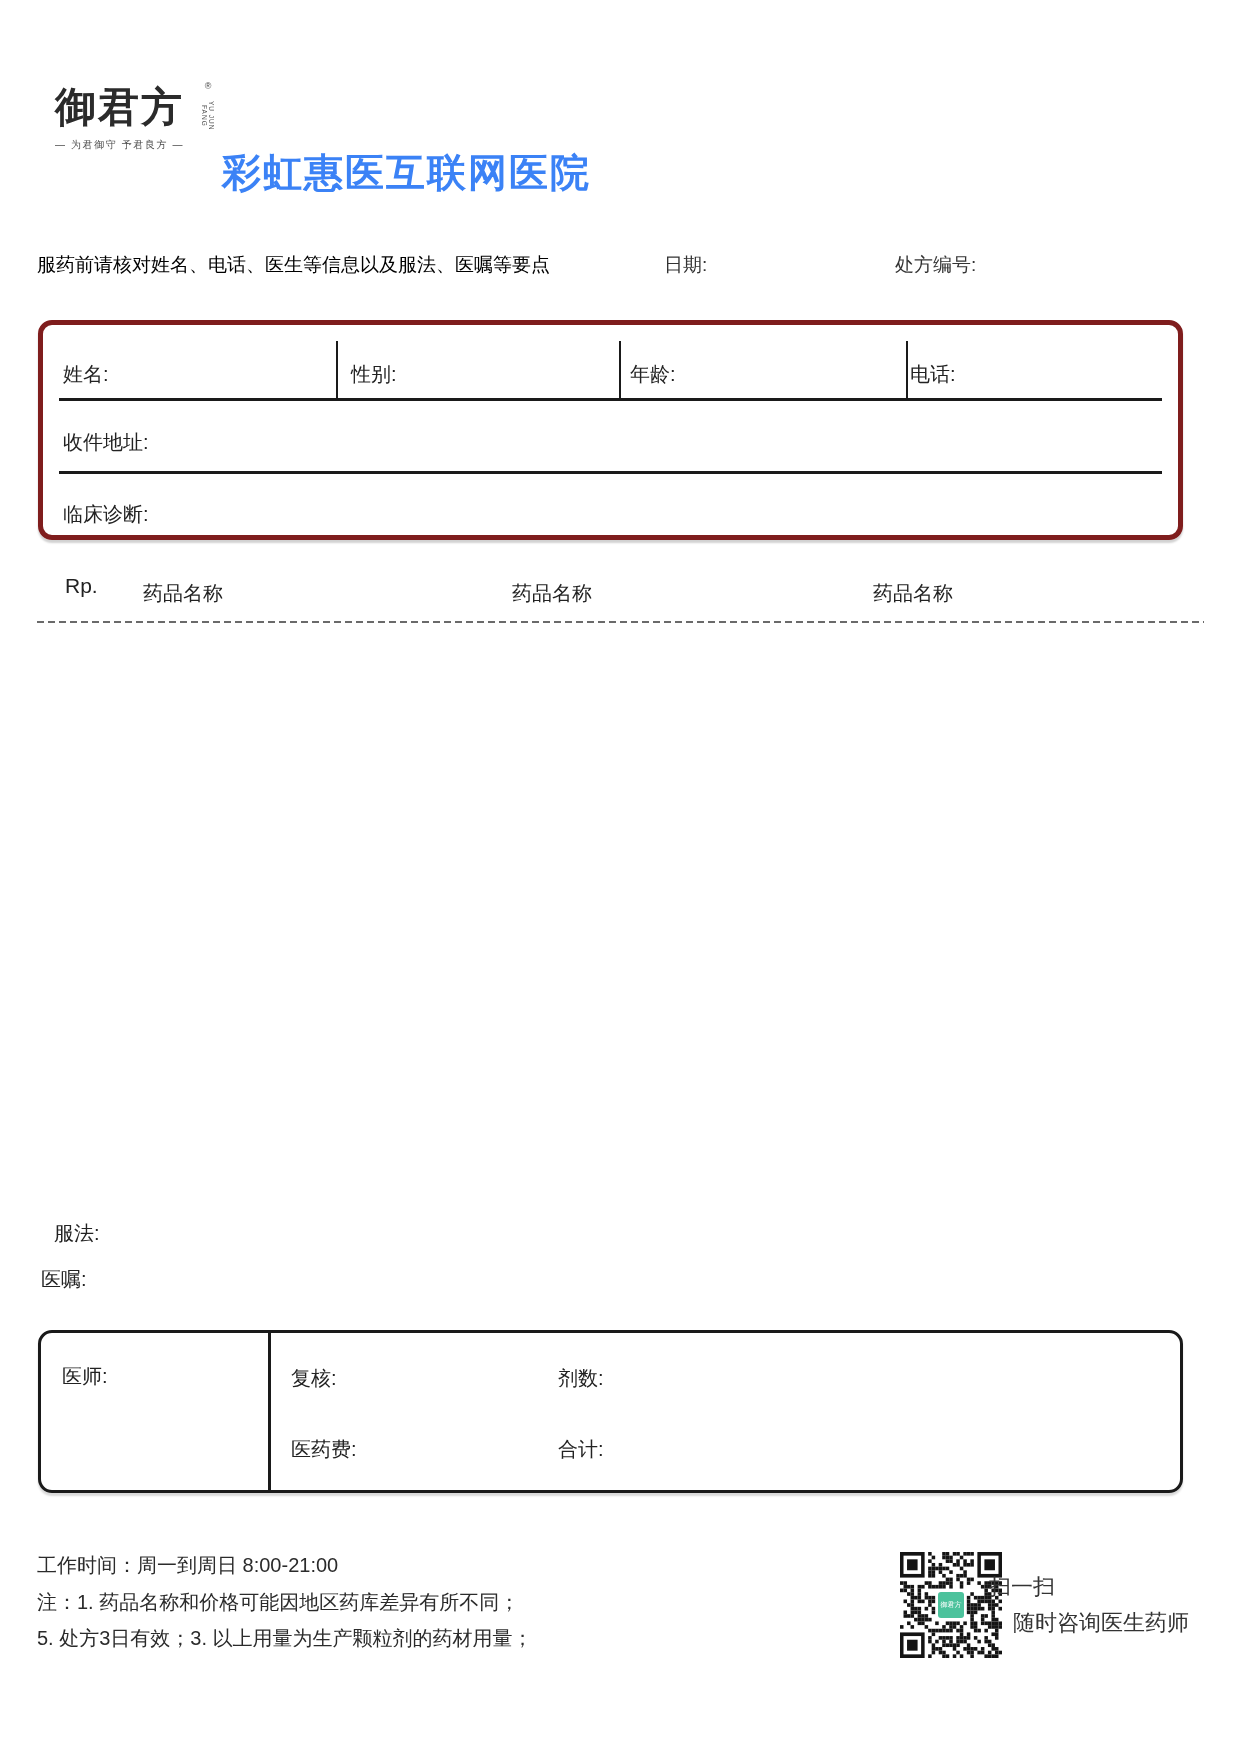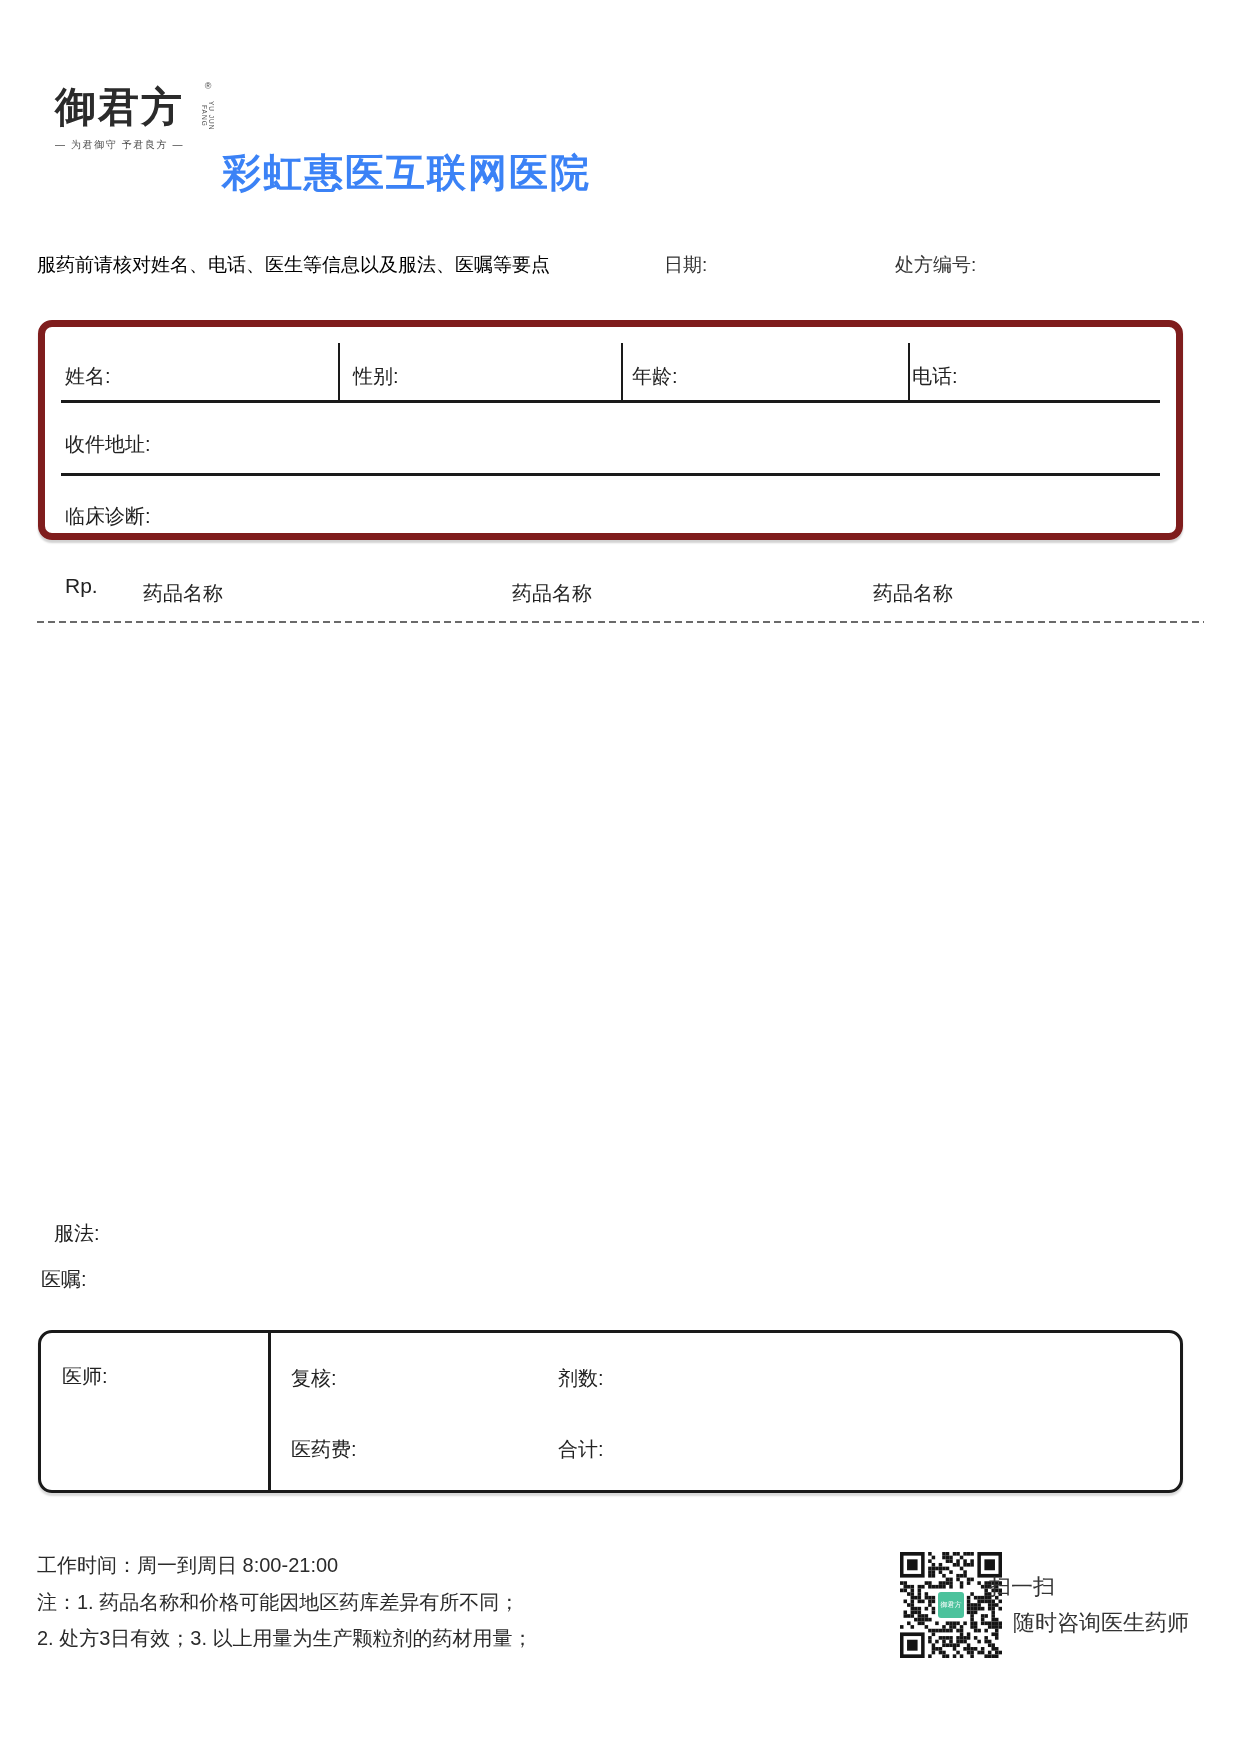--- a/index.html
+++ b/index.html
@@ -28,21 +28,21 @@
     position:absolute;left:222px;top:102px;
     font-size:39px;font-weight:900;letter-spacing:2px;color:#3b82f6;white-space:nowrap;margin-top:44px;
   }
   
   .notice-text{position:absolute;left:37px;top:252px;font-size:19px;color:#000000;}
   .date-label{position:absolute;left:664px;top:252px;font-size:19px;color:#333;}
   .rxno-label{position:absolute;left:895px;top:252px;font-size:19px;color:#333;}
   
   .pt-box{
     position:absolute;left:38px;top:320px;width:1145px;height:220px;
-    border:7px solid #7f1d1d;border-radius:14px;box-sizing:border-box;
+    border:5px solid #7f1d1d;border-radius:14px;box-sizing:border-box;
     box-shadow:0 3px 2px rgba(0,0,0,.18);
   }
   .pt-label{position:absolute;font-size:20px;color:#222;white-space:nowrap;}
   .v-div{position:absolute;width:2px;background:#1a1a1a;top:16px;height:58px;}
   .h-line{position:absolute;left:16px;right:16px;height:3px;background:#1a1a1a;}
   
   .rp-label{position:absolute;left:65px;top:574px;font-size:21px;color:#222;}
   .rp-col{position:absolute;top:580px;font-size:20px;color:#222;}
   .dashed-line{
     position:absolute;left:37px;right:36px;top:621px;height:2px;
@@ -116,21 +116,21 @@
     <div class="sign-div"></div>
     <div class="sign-label" style="left:21px;top:30px;">医师:</div>
     <div class="sign-label" style="left:250px;top:32px;">复核:</div>
     <div class="sign-label" style="left:517px;top:32px;">剂数:</div>
     <div class="sign-label" style="left:250px;top:103px;">医药费:</div>
     <div class="sign-label" style="left:517px;top:103px;">合计:</div>
   </div>
 
   <div class="foot-line" style="top:1552px;">工作时间：周一到周日 8:00-21:00</div>
   <div class="foot-line" style="top:1589px;">注：1. 药品名称和价格可能因地区药库差异有所不同；</div>
-  <div class="foot-line" style="top:1625px;">2. 处方3日有效；3. 以上用量为生产颗粒剂的药材用量；</div>
+  <div class="foot-line" style="top:1625px;">5. 处方3日有效；3. 以上用量为生产颗粒剂的药材用量；</div>
 
   <div class="qr-wrap">
     <svg id="qr-svg" viewBox="0 0 29 29" preserveAspectRatio="none">
         <g fill="#141414">
           <rect x="8" y="0" width="1" height="1"></rect>
           <rect x="12" y="0" width="1" height="1"></rect>
           <rect x="13" y="0" width="1" height="1"></rect>
           <rect x="15" y="0" width="1" height="1"></rect>
           <rect x="16" y="0" width="1" height="1"></rect>
           <rect x="18" y="0" width="1" height="1"></rect>

